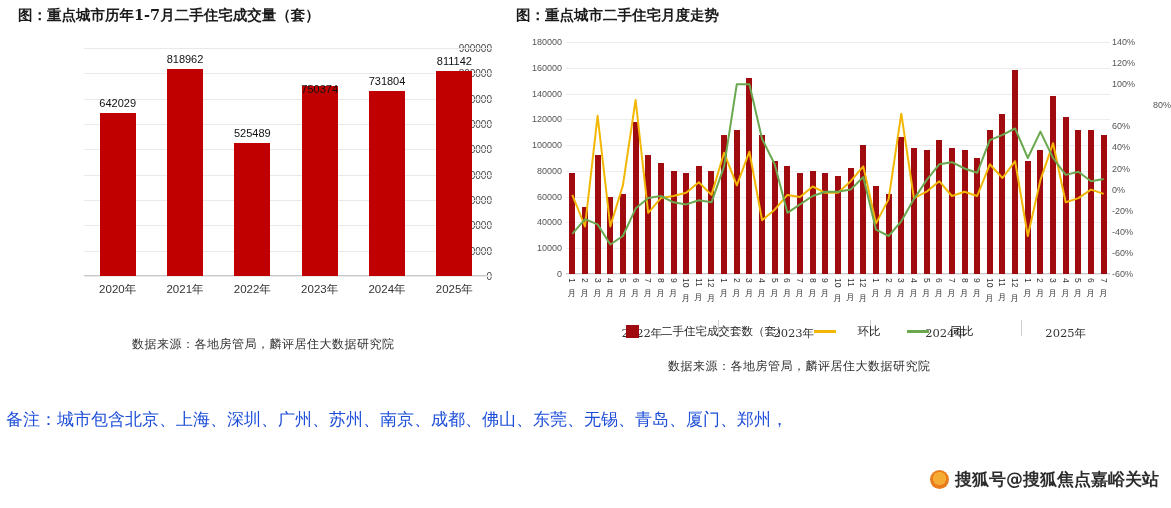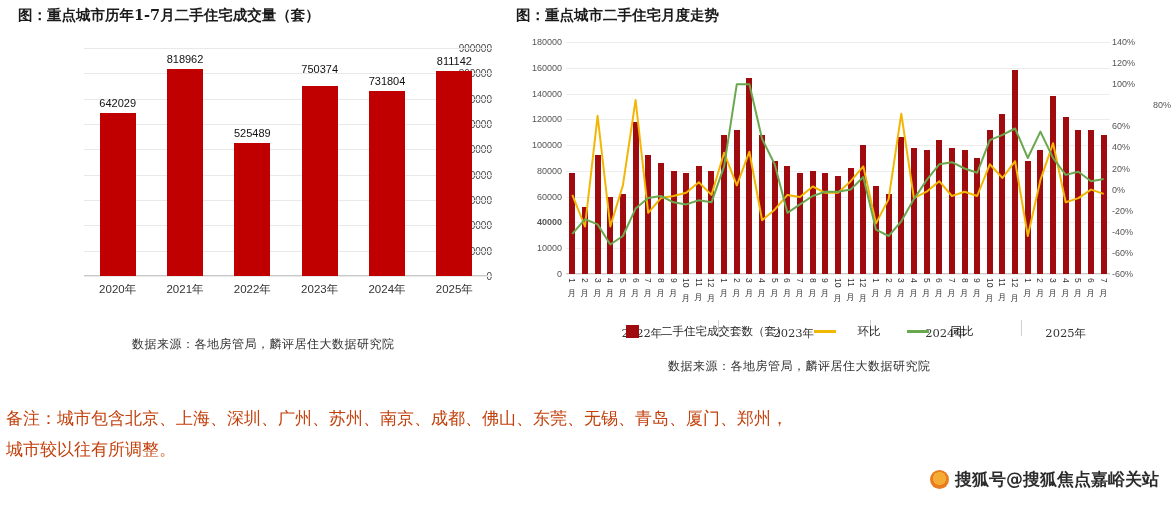--- a/index.html
+++ b/index.html
@@ -86,22 +86,22 @@
     font-family:"DejaVu Serif","Liberation Serif",serif;
   }
   .lg{display:flex;align-items:center;gap:22px;white-space:nowrap;}
   .lg .sw-bar{width:13px;height:13px;background:#a00b10;display:inline-block;}
   .lg .sw-line{width:22px;height:3px;display:inline-block;}
   #right-source{left:160px;top:352px;}
 
   
   #note{
     position:absolute;left:6px;top:404px;width:1160px;
-    font-size:17px;line-height:1.85;color:#c2410c;
-    font-family:Liberation Mono, monospace;
+    font-size:17px;line-height:1.85;color:#1d4ed8;
+    font-family:Liberation Sans, sans-serif;
   }
   #watermark{
     position:absolute;right:12px;top:468px;display:flex;align-items:center;gap:6px;
     font-size:17px;font-weight:bold;color:#1a1a1a;opacity:.92;
     font-family:"DejaVu Sans","Liberation Sans",sans-serif;white-space:nowrap;
   }
   #wm-logo{
     width:19px;height:19px;border-radius:50%;
     background:radial-gradient(circle at 50% 45%, #f5a623 0 46%, #e8720c 47% 100%);
     display:inline-block;flex:0 0 auto;
@@ -153,21 +153,21 @@
             <div class="bar" style="height: 207.47px; background: rgb(192, 0, 0);"></div>
           </div>
           <div class="bar-label" style="left: 101px; transform: translateX(-50%); top: 18.5296px;">818962</div>
           <div class="bar-wrap" style="left: 150.333px;">
             <div class="bar" style="height: 133.124px; background: rgb(192, 0, 0);"></div>
           </div>
           <div class="bar-label" style="left: 168.333px; transform: translateX(-50%); top: 92.8761px;">525489</div>
           <div class="bar-wrap" style="left: 217.667px;">
             <div class="bar" style="height: 190.095px; background: rgb(192, 0, 0);"></div>
           </div>
-          <div class="bar-label" style="left: 235.667px; transform: translateX(-50%); top: 29px;">750374</div>
+          <div class="bar-label" style="left: 235.667px; transform: translateX(-50%); top: 49px;">750374</div>
           <div class="bar-wrap" style="left: 285px;">
             <div class="bar" style="height: 185.39px; background: rgb(192, 0, 0);"></div>
           </div>
           <div class="bar-label" style="left: 303px; transform: translateX(-50%); top: 40.6097px;">731804</div>
           <div class="bar-wrap" style="left: 352.333px;">
             <div class="bar" style="height: 205.489px; background: rgb(192, 0, 0);"></div>
           </div>
           <div class="bar-label" style="left: 370.333px; transform: translateX(-50%); top: 20.5107px;">811142</div>
         </div>
       <div class="xlabels" id="left-xlabels">
@@ -203,21 +203,21 @@
           <div class="rgrid" style="top: 240px;"></div>
         </div>
       <div id="right-yticks-left" style="position:absolute;left:0;top:0;bottom:16px;width:46px;">
           <div class="rytick left" style="top: 8px;">180000</div>
           <div class="rytick left" style="top: 33.7778px;">160000</div>
           <div class="rytick left" style="top: 59.5556px;">140000</div>
           <div class="rytick left" style="top: 85.3333px;">120000</div>
           <div class="rytick left" style="top: 111.111px;">100000</div>
           <div class="rytick left" style="top: 136.889px;">80000</div>
           <div class="rytick left" style="top: 162.667px;">60000</div>
-          <div class="rytick left" style="top: 188.444px; font-weight: bold;">40000</div>
+          <div class="rytick left" style="top: 188.444px;">40000</div>
           <div class="rytick left" style="top: 214.222px;">10000</div>
           <div class="rytick left" style="top: 240px;">0</div>
         </div>
       <div id="right-yticks-right" style="position:absolute;right:0;top:0;bottom:0;width:44px;">
           <div class="rytick right" style="top: 8px;">140%</div>
           <div class="rytick right" style="top: 29.0909px;">120%</div>
           <div class="rytick right" style="top: 50.1818px;">100%</div>
           <div class="rytick right" style="top: 71.2727px; padding-left: 41px;">80%</div>
           <div class="rytick right" style="top: 92.3636px;">60%</div>
           <div class="rytick right" style="top: 113.455px;">40%</div>
@@ -347,21 +347,20 @@
           <span class="sw-line" style="background: rgb(106, 168, 79);"></span>
           <span>同比</span>
         </div>
       </div>
 
     <div id="right-source" class="source">数据来源：各地房管局，麟评居住大数据研究院</div>
   </div>
 
   <div id="note">
     <div>备注：城市包含北京、上海、深圳、广州、苏州、南京、成都、佛山、东莞、无锡、青岛、厦门、郑州，</div>
-    <div>城市较以往有所调整。</div>
   </div>
 
   <div id="watermark">
     <span id="wm-logo"></span>
     <span>搜狐号@搜狐焦点嘉峪关站</span>
   </div>
 
 </div>
 
 </body></html>

